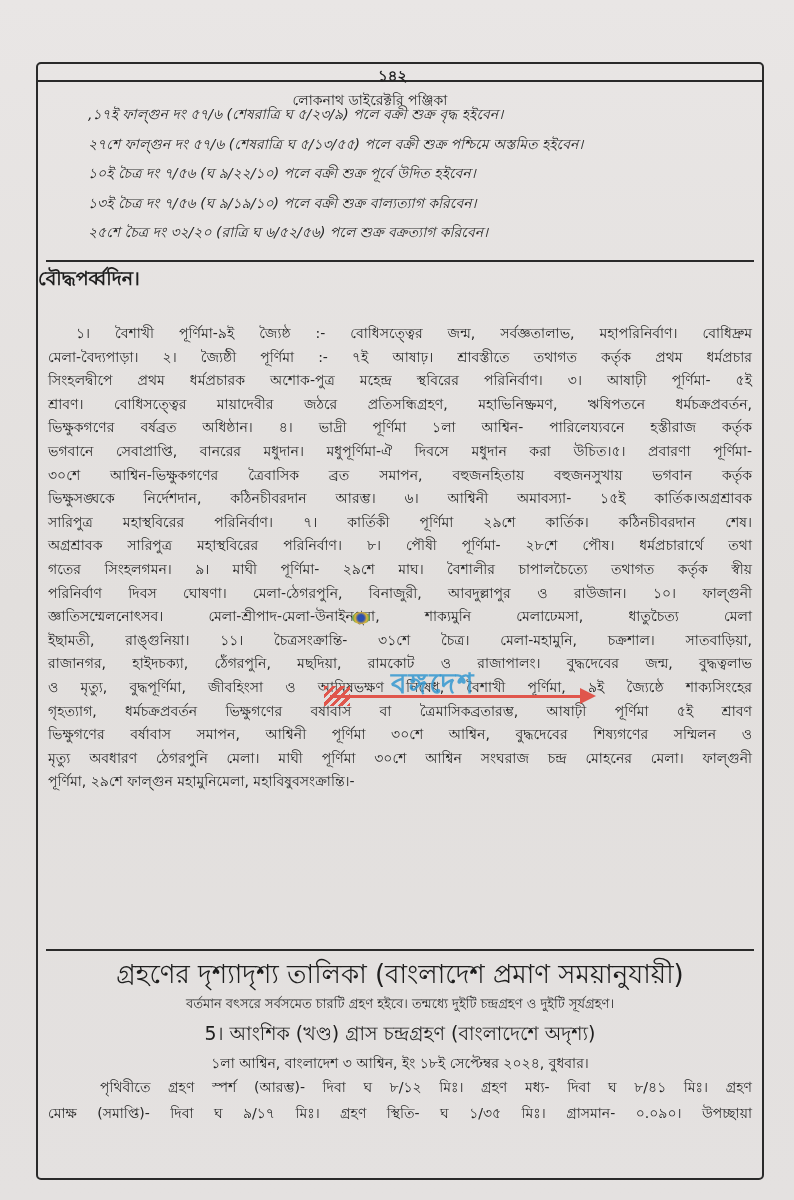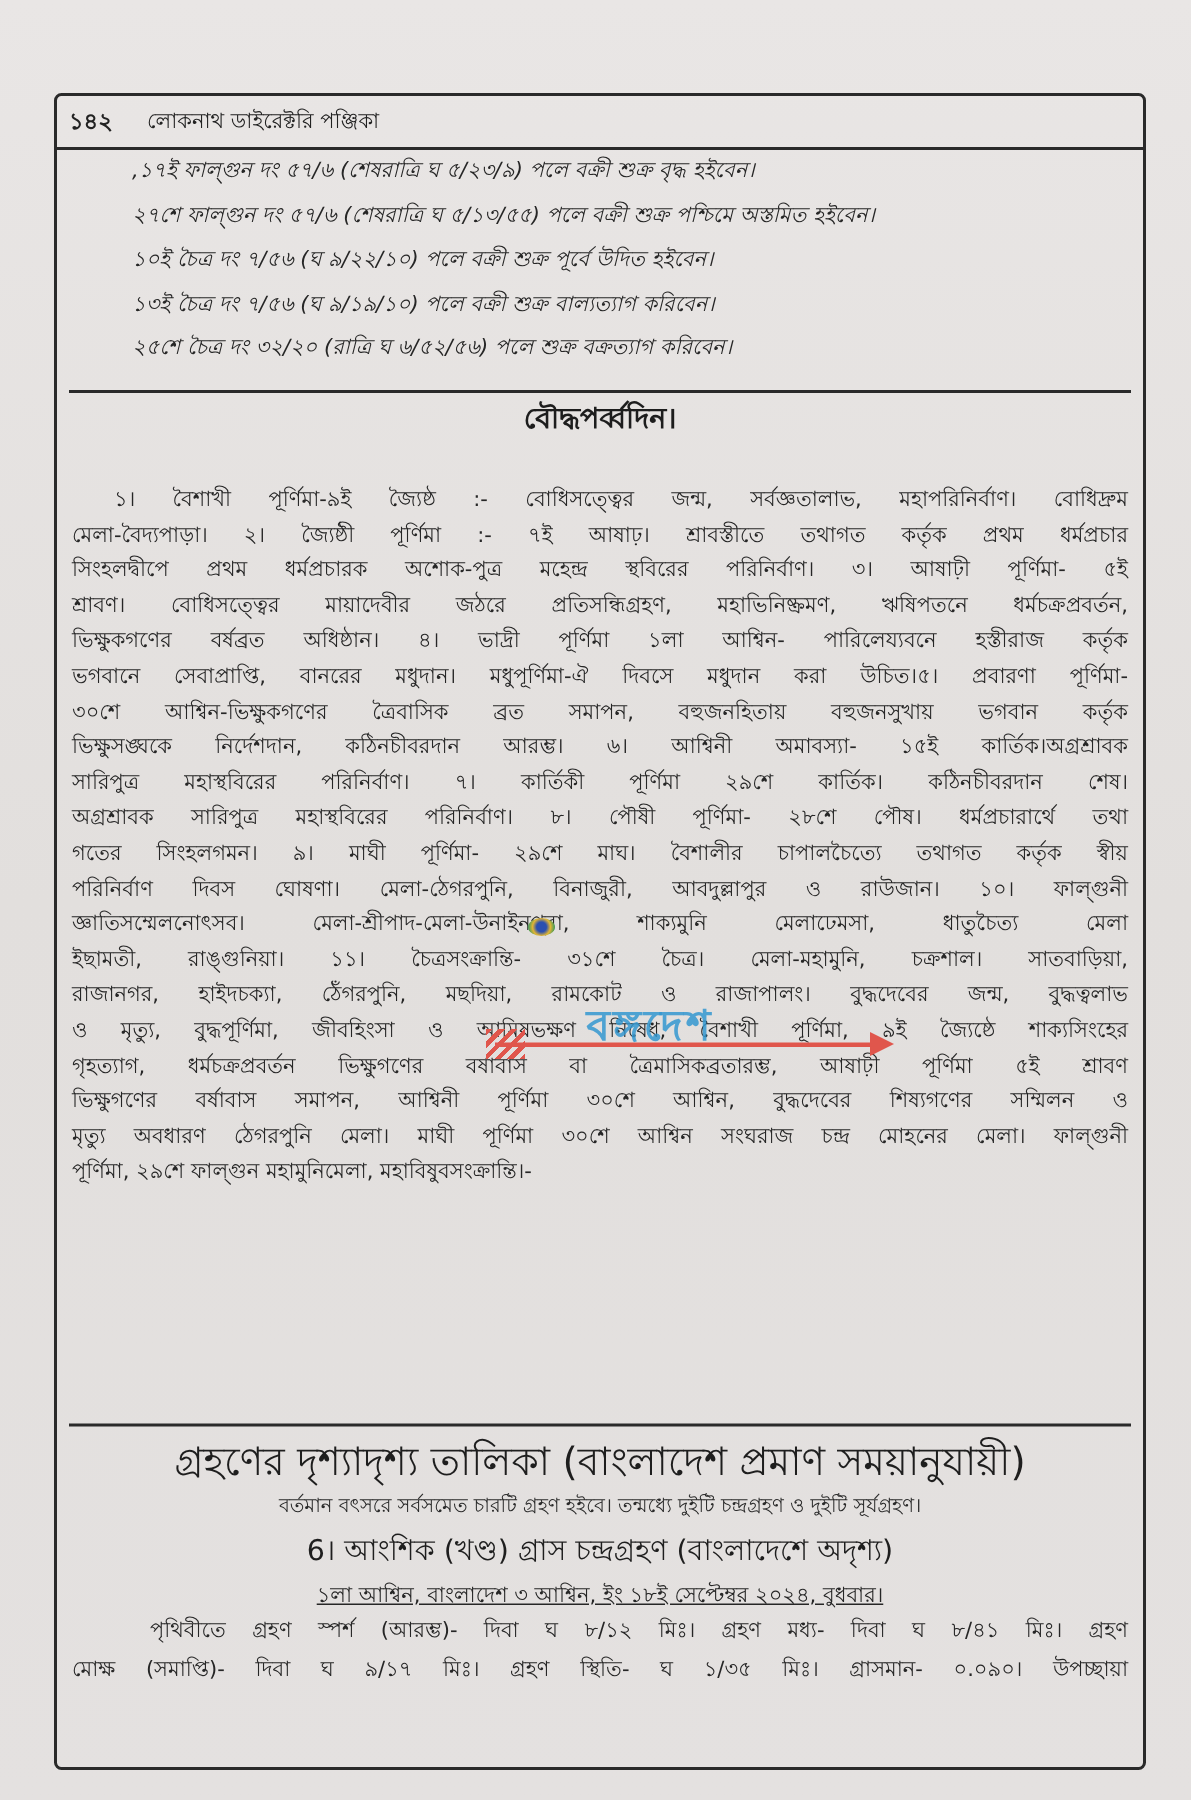--- a/index.html
+++ b/index.html
@@ -11,35 +11,35 @@
     }
     .page {
       position: absolute; left: 0; top: 0; width: 794px; height: 1200px;
       background: linear-gradient(180deg, #e9e6e5 0%, #e2dfdd 50%, #e4e1e0 100%);
     }
     .frame {
       position: absolute; left: 36px; top: 62px; width: 728px; height: 1118px;
       border: 2px solid #2a2a2a; border-radius: 5px;
     }
     .header {
-      position: absolute; left: 0; top: 0; width: 100%; height: 36px;
+      position: absolute; left: 0; top: 0; width: 100%; height: 18px;
       border-bottom: 2px solid #2a2a2a;
-      display: flex; align-items: center;
+      display: flex; align-items: center; flex-direction: column;
     }
     .page-num { font-size: 15px; font-weight: bold; padding-left: 8px; width: 60px; color: #222; }
     .book-title { flex: 1; font-size: 14px; margin-right: 60px; color: #222; }
     .planet-block { position: absolute; left: 50px; top: 36px; right: 10px; }
     .line { font-size: 14px; line-height: 29.5px; white-space: nowrap; color: #262626; font-style: italic; }
     .rule {
       position: absolute; left: 8px; right: 8px; height: 2px; background: #2a2a2a;
     }
     .rule1 { top: 196px; }
     .rule2 { top: 885px; }
     .section-title {
-      position: absolute; left: 0; right: 0; top: 200px; text-align: center;
+      position: absolute; left: 0; right: 0; top: 200px; 
       font-size: 19px; font-weight: bold; color: #1d1d1d;
     }
     .para {
       position: absolute; left: 10px; right: 10px; top: 234px;
       font-size: 14px; line-height: 23.6px; text-align: justify; color: #262626;
     }
     .para .pl { display: block; white-space: nowrap; text-align-last: justify; }
     .para .pl.last { text-align-last: left; }
     .para .pl.first { padding-left: 28px; margin-top: 24px; }
     .eclipse-title {
@@ -49,21 +49,21 @@
     .eclipse-sub {
       position: absolute; left: 0; right: 0; top: 930px; text-align: center;
       font-size: 13px; color: #2a2a2a; white-space: nowrap;
     }
     .eclipse-item-title {
       position: absolute; left: 0; right: 0; top: 955px; text-align: center;
       font-size: 19px; color: #1e1e1e; white-space: nowrap;
     }
     .eclipse-date {
       position: absolute; left: 0; right: 0; top: 988px; text-align: center;
-      font-size: 14px; color: #262626; white-space: nowrap; text-decoration: underline;
+      font-size: 14px; color: #262626; white-space: nowrap;
     }
     .eclipse-detail {
       position: absolute; left: 10px; right: 10px; top: 1010px;
       font-size: 14px; line-height: 26px; color: #262626;
     }
     .eclipse-detail .pl { display: block; white-space: nowrap; text-align-last: justify; }
     .eclipse-detail .pl.first { padding-left: 52px; }
     .watermark {
       position: absolute; left: 292px; top: 598px; width: 270px; height: 80px;
       pointer-events: none;
@@ -140,21 +140,21 @@
       <div class="arrow-tail"></div>
       <div class="arrow-line"></div>
       <div class="arrow-head"></div>
       <div class="word">বঙ্গদেশ</div>
     </div>
 
     <div class="rule rule2"></div>
 
     <div class="eclipse-title">গ্রহণের দৃশ্যাদৃশ্য তালিকা (বাংলাদেশ প্রমাণ সময়ানুযায়ী)</div>
     <div class="eclipse-sub">বর্তমান বৎসরে সর্বসমেত চারটি গ্রহণ হইবে। তন্মধ্যে দুইটি চন্দ্রগ্রহণ ও দুইটি সূর্যগ্রহণ।</div>
-    <div class="eclipse-item-title">6। আংশিক (খণ্ড) গ্রাস চন্দ্রগ্রহণ (বাংলাদেশে অদৃশ্য)</div>
+    <div class="eclipse-item-title">5। আংশিক (খণ্ড) গ্রাস চন্দ্রগ্রহণ (বাংলাদেশে অদৃশ্য)</div>
     <div class="eclipse-date">১লা আশ্বিন, বাংলাদেশ ৩ আশ্বিন, ইং ১৮ই সেপ্টেম্বর ২০২৪, বুধবার।</div>
     <div class="eclipse-detail">
       <span class="pl first">পৃথিবীতে গ্রহণ স্পর্শ (আরম্ভ)- দিবা ঘ ৮/১২ মিঃ। গ্রহণ মধ্য- দিবা ঘ ৮/৪১ মিঃ। গ্রহণ</span>
       <span class="pl">মোক্ষ (সমাপ্তি)- দিবা ঘ ৯/১৭ মিঃ। গ্রহণ স্থিতি- ঘ ১/৩৫ মিঃ। গ্রাসমান- ০.০৯০। উপচ্ছায়া</span>
     </div>
 
   </div>
 </div>
 
 </body></html>

